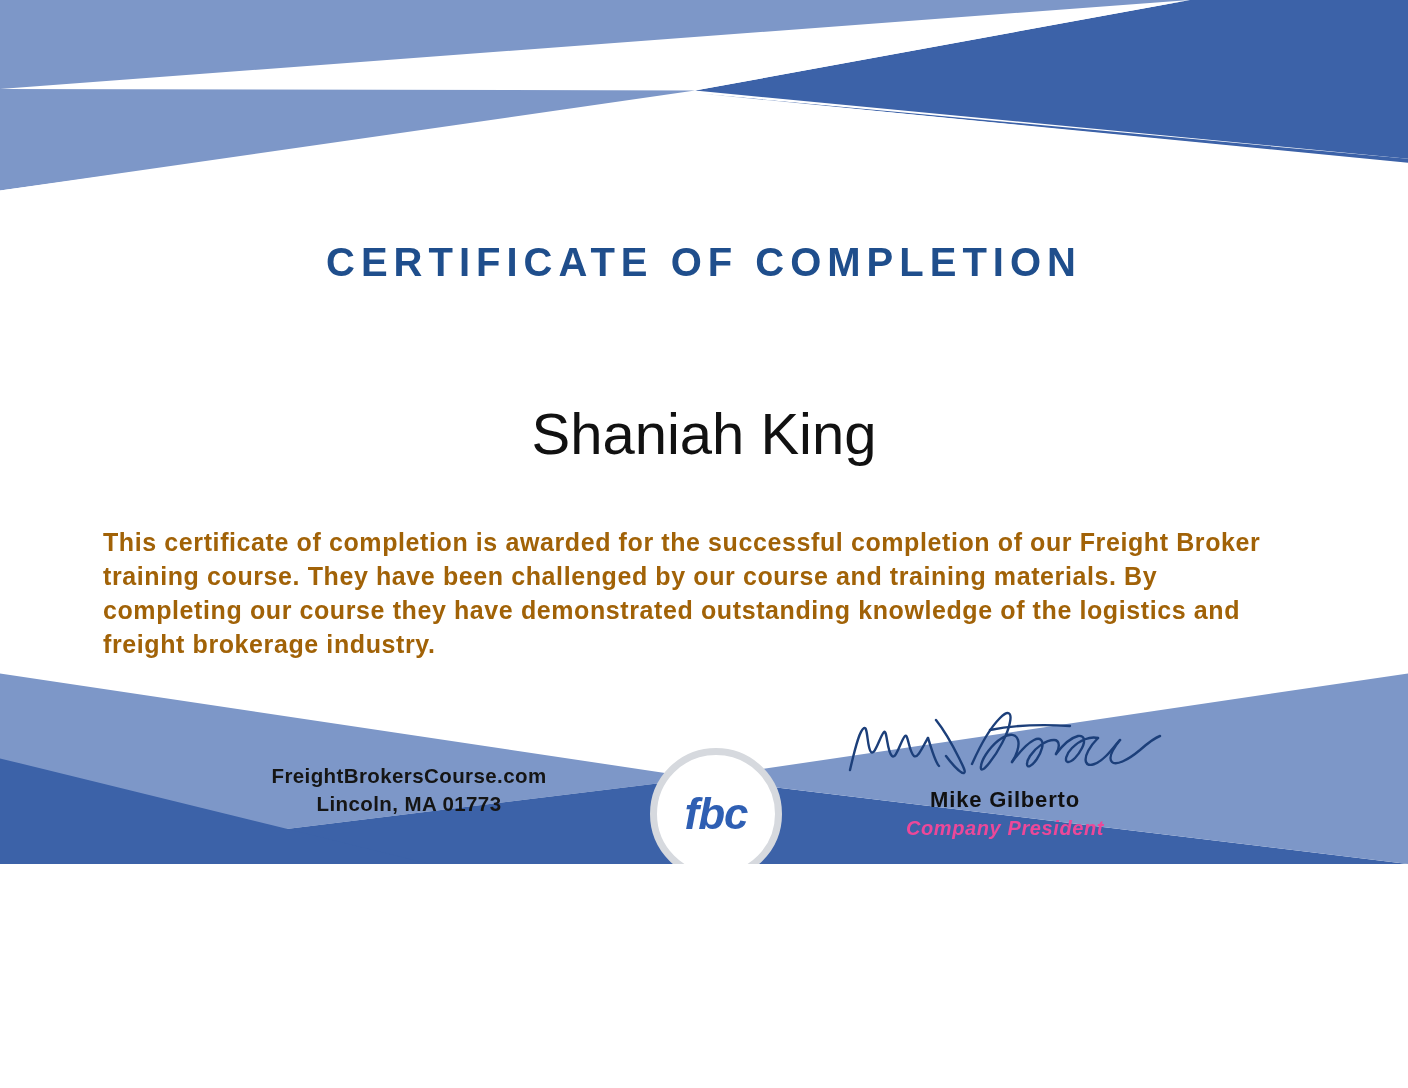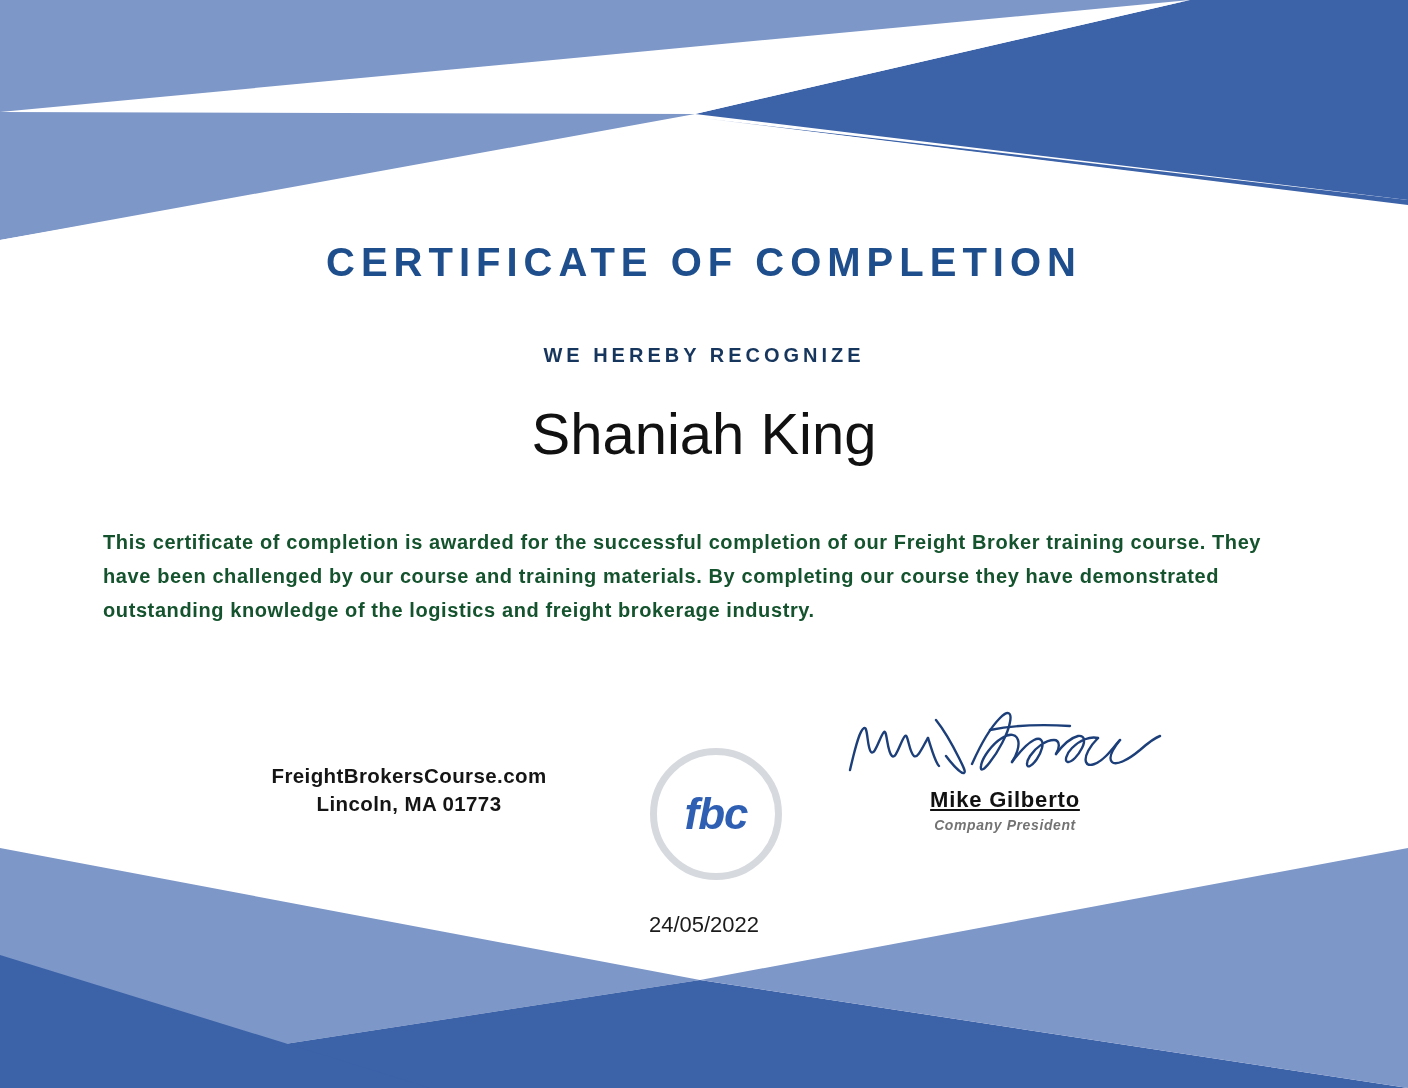--- a/index.html
+++ b/index.html
@@ -9,21 +9,21 @@
   body {
     width: 1408px;
     height: 1088px;
     background: #ffffff;
     font-family: "Liberation Sans", sans-serif;
     overflow: hidden;
   }
   .certificate {
     position: relative;
     width: 1408px;
-    height: 1088px;
+    height: 864px;
     background: #ffffff;
     overflow: hidden;
   }
   .bg-layer {
     position: absolute;
     inset: 0;
     width: 100%;
     height: 100%;
   }
   .content {
@@ -64,25 +64,25 @@
     font-size: 58px;
     font-weight: normal;
     color: #111111;
     letter-spacing: 0px;
   }
   .body-text {
     position: absolute;
     top: 525px;
     left: 103px;
     width: 1200px;
-    font-size: 20px;
+    font-size: 25px;
     font-weight: bold;
     line-height: 34px;
     letter-spacing: 0.6px;
-    color: #14532d;
+    color: #a16207;
   }
 
   .address {
     position: absolute;
     top: 762px;
     left: 164px;
     width: 490px;
     text-align: center;
     font-size: 20.5px;
     font-weight: bold;
@@ -129,29 +129,28 @@
   .signature-svg {
     display: block;
     margin: 0 auto;
   }
   .signer-name {
     margin-top: 2px;
     font-size: 22px;
     font-weight: bold;
     letter-spacing: 0.8px;
     color: #111111;
-    text-decoration: underline;
   }
   .signer-role {
     margin-top: 4px;
-    font-size: 14px;
+    font-size: 20px;
     font-weight: bold;
     font-style: italic;
     letter-spacing: 0.6px;
-    color: #737373;
+    color: #ec4899;
   }
 
   .date {
     position: absolute;
     top: 912px;
     left: 0;
     width: 100%;
     text-align: center;
     font-size: 22px;
     color: #1b1b1b;
@@ -184,21 +183,20 @@
 
     <polygon points="0,955 0,1088 430,1088" fill="#3c62a8"></polygon>
 
     <polygon points="0,240 700,118 1408,206 1408,846 700,978 0,846" fill="#ffffff"></polygon>
   </svg>
 
   <div class="content">
 
     <div class="title">CERTIFICATE OF COMPLETION</div>
 
-    <div class="subtitle">WE HEREBY RECOGNIZE</div>
 
     <div class="recipient">Shaniah King</div>
 
     <div class="body-text">This certificate of completion is awarded for the successful completion of our Freight Broker training course. They have been challenged by our course and training materials. By completing our course they have demonstrated outstanding knowledge of the logistics and freight brokerage industry.</div>
 
     <div class="address">
       <div>FreightBrokersCourse.com</div>
       <div>Lincoln, MA 01773</div>
     </div>
 

